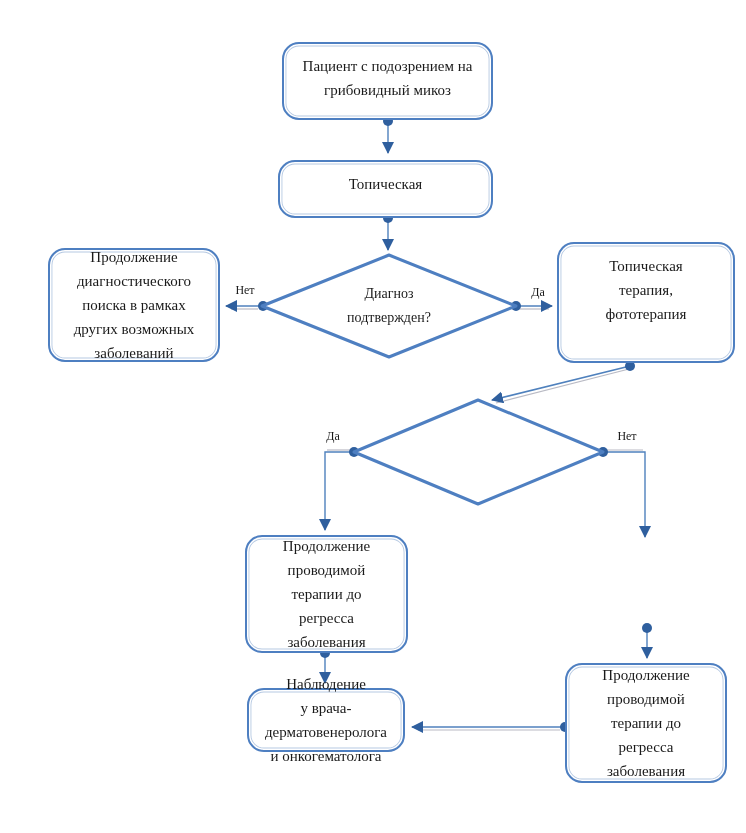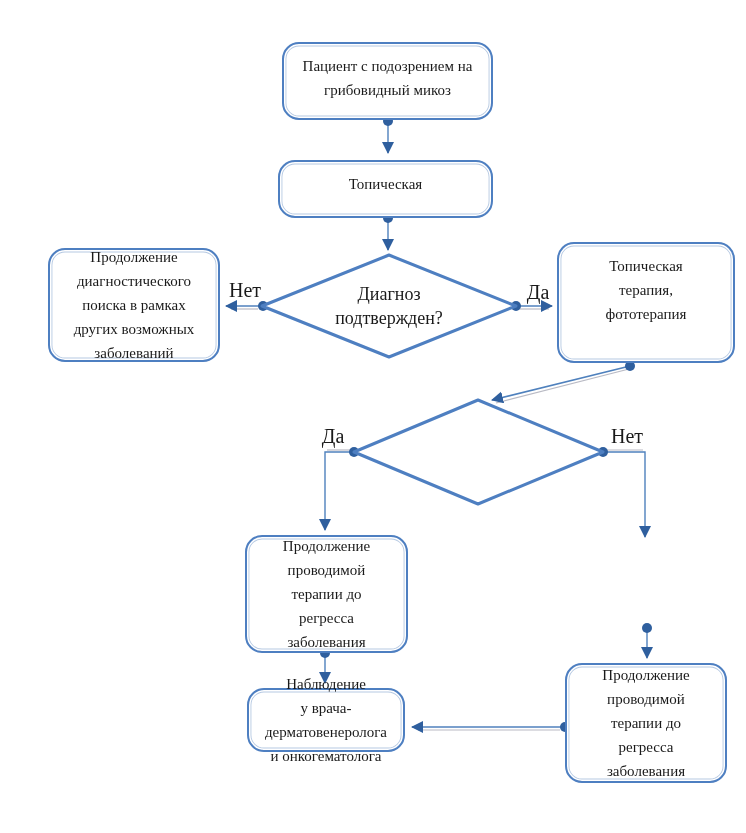--- a/index.html
+++ b/index.html
@@ -38,27 +38,27 @@
     text-align:center;
     font-size:15px;
     line-height:24px;
     padding:4px 8px;
   }
   .node.v-top{align-items:flex-start;padding-top:10px;}
   .node-label{white-space:pre-line;}
   .diamond-label{
     position:absolute;
     text-align:center;
-    font-size:18px;
+    font-size:14px;
     line-height:24px;
     white-space:pre-line;
   }
   .edge-label{
     position:absolute;
-    font-size:20px;
+    font-size:12px;
     line-height:18px;
     text-align:center;
   }
 </style>
 </head>
 <body>
 
 <div id="canvas">
 
   <svg id="wires" viewBox="0 0 746 833" xmlns="http://www.w3.org/2000/svg">

